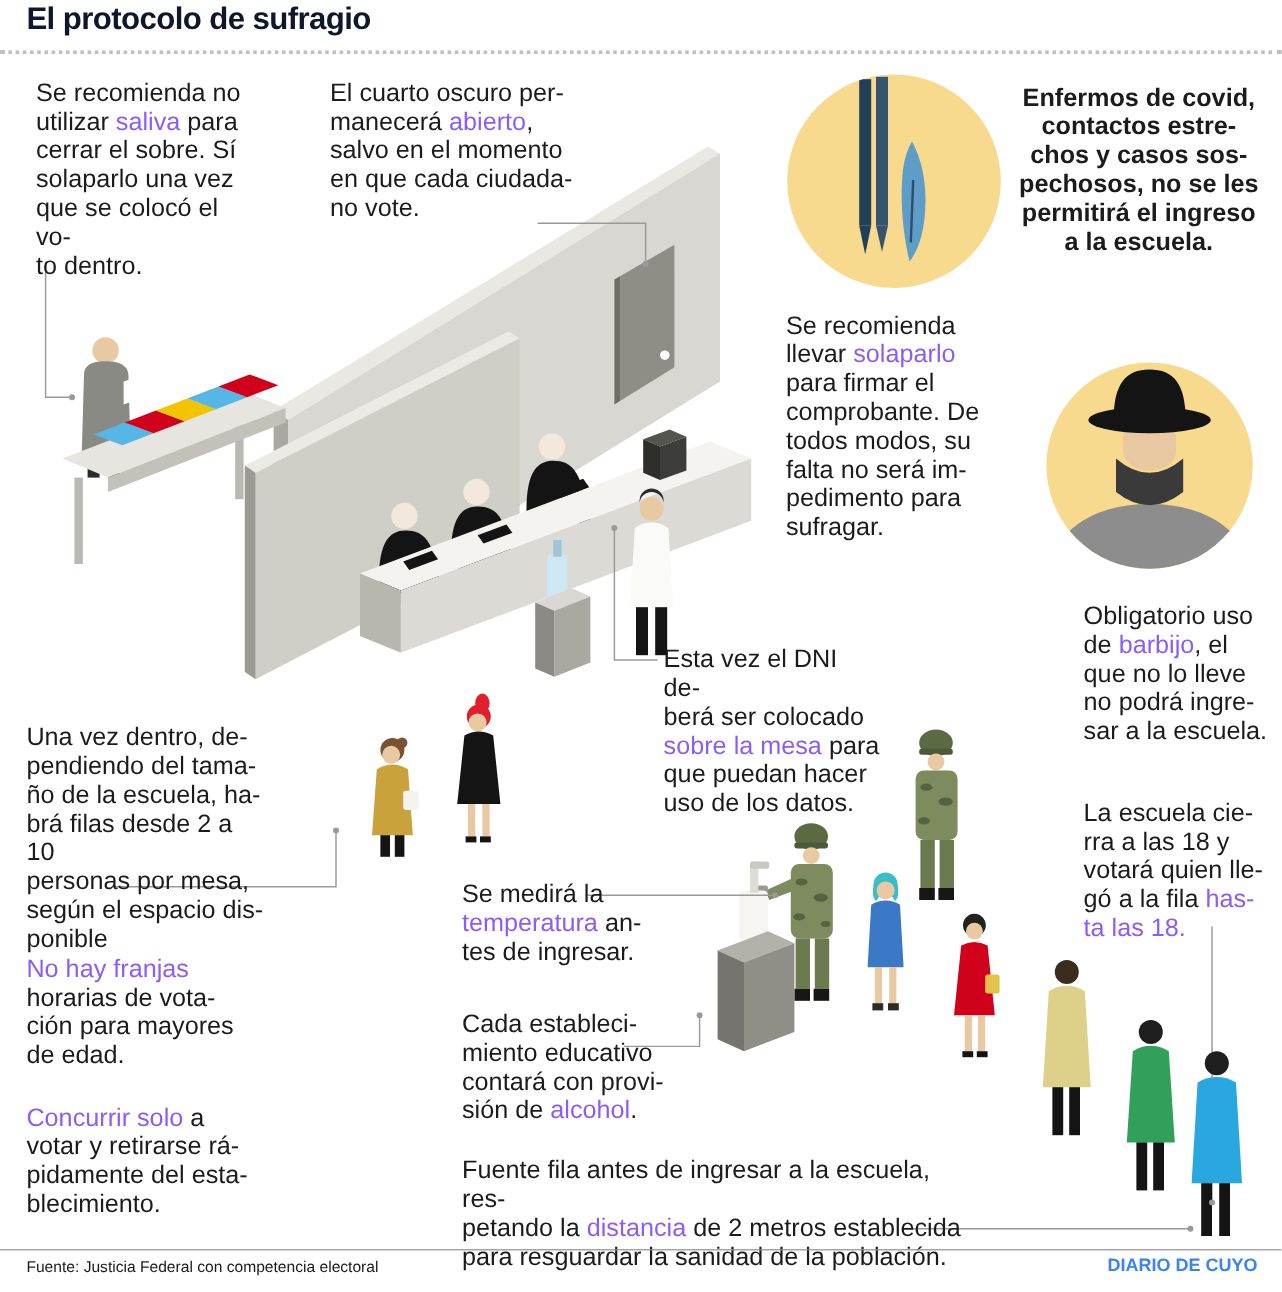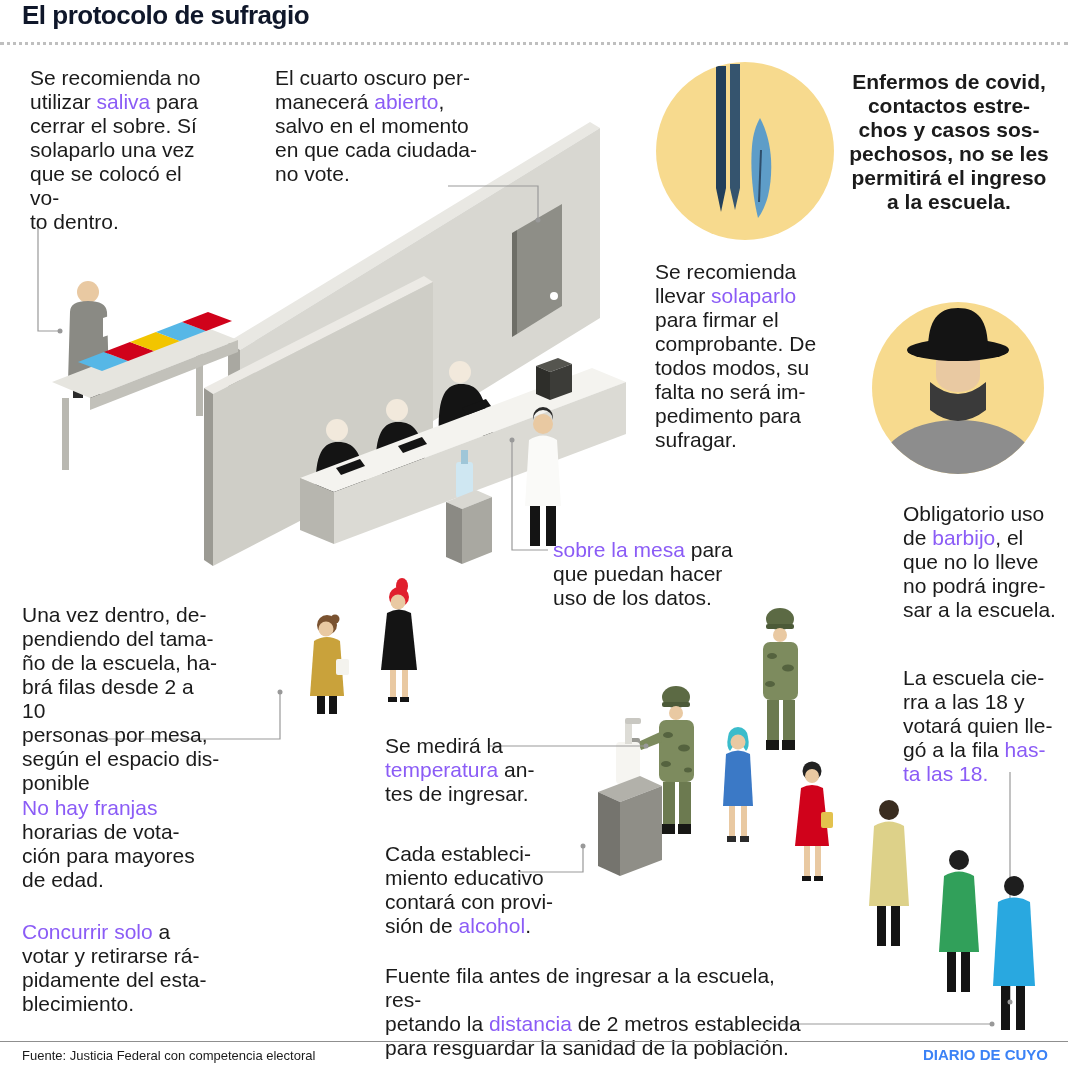--- a/index.html
+++ b/index.html
@@ -307,21 +307,23 @@
 que no lo lleve
 no podrá ingre-
 sar a la escuela.</span></div>
 
 <div class="block" style="left:903px; top:666px; width:160px;"><span>La escuela cie-
 rra a las 18 y
 votará quien lle-
 gó a la fila </span><span class="hl">has-
 ta las 18.</span><span></span></div>
 
-<div class="block" style="left:553px; top:538px; width:180px;"><span class="hl">sobre la mesa</span><span> para
+<div class="block" style="left:553px; top:538px; width:180px;"><span>Esta vez el DNI de-
+berá ser colocado
+</span><span class="hl">sobre la mesa</span><span> para
 que puedan hacer
 uso de los datos.</span></div>
 
 <div class="block" style="left:22px; top:583px; width:200px;margin-top:20px;"><span>Una vez dentro, de-
 pendiendo del tama-
 ño de la escuela, ha-
 brá filas desde 2 a 10
 personas por mesa,
 según el espacio dis-
 ponible</span></div>

